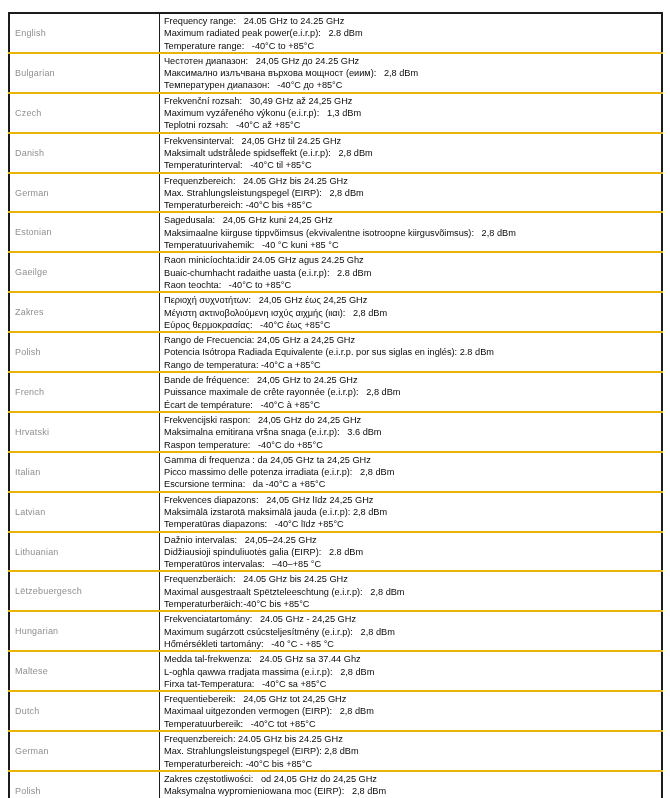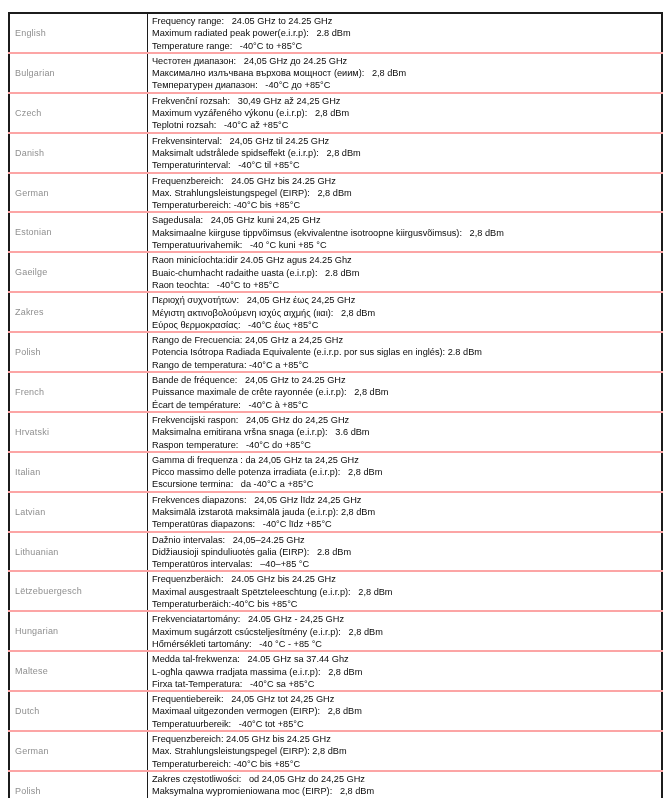--- a/index.html
+++ b/index.html
@@ -19,28 +19,28 @@
     left: 8px;
     top: 12px;
     width: 655px;
     height: 773px;
     border-collapse: collapse;
     table-layout: fixed;
     border: 2px solid #1c1c1c;
   }
   table.doc-table td {
     border-top: 2px solid #1c1c1c;
-    border-bottom: 2px solid #fca5a5;
+    border-bottom: 2px solid #eab308;
     overflow: hidden;
   }
   td.lang-cell {
     width: 130px;
     color: #8f8f8f;
     font-size: 9px;
-    padding: 0 2px 0 5px;
+    padding: 0 14px 0 5px;
     vertical-align: middle;
     letter-spacing: 0.2px;
   }
   td.spec-cell {
     border-left: 1px solid #1c1c1c;
     color: #0a0a0a;
     font-size: 9.2px;
     vertical-align: top;
     padding: 1px 2px 0 4px;
   }
@@ -67,21 +67,21 @@
       <td class="spec-cell">
         <div class="spec-line">Честотен диапазон:   24,05 GHz до 24.25 GHz</div>
         <div class="spec-line">Максимално излъчвана върхова мощност (еиим):   2,8 dBm</div>
         <div class="spec-line">Температурен диапазон:   -40°C до +85°C</div>
       </td>
     </tr>
     <tr>
       <td class="lang-cell">Czech</td>
       <td class="spec-cell">
         <div class="spec-line">Frekvenční rozsah:   30,49 GHz až 24,25 GHz</div>
-        <div class="spec-line">Maximum vyzářeného výkonu (e.i.r.p):   2,8 dBm</div>
+        <div class="spec-line">Maximum vyzářeného výkonu (e.i.r.p):   1,3 dBm</div>
         <div class="spec-line">Teplotni rozsah:   -40°C až +85°C</div>
       </td>
     </tr>
     <tr>
       <td class="lang-cell">Danish</td>
       <td class="spec-cell">
         <div class="spec-line">Frekvensinterval:   24,05 GHz til 24.25 GHz</div>
         <div class="spec-line">Maksimalt udstrålede spidseffekt (e.i.r.p):   2,8 dBm</div>
         <div class="spec-line">Temperaturinterval:   -40°C til +85°C</div>
       </td>

